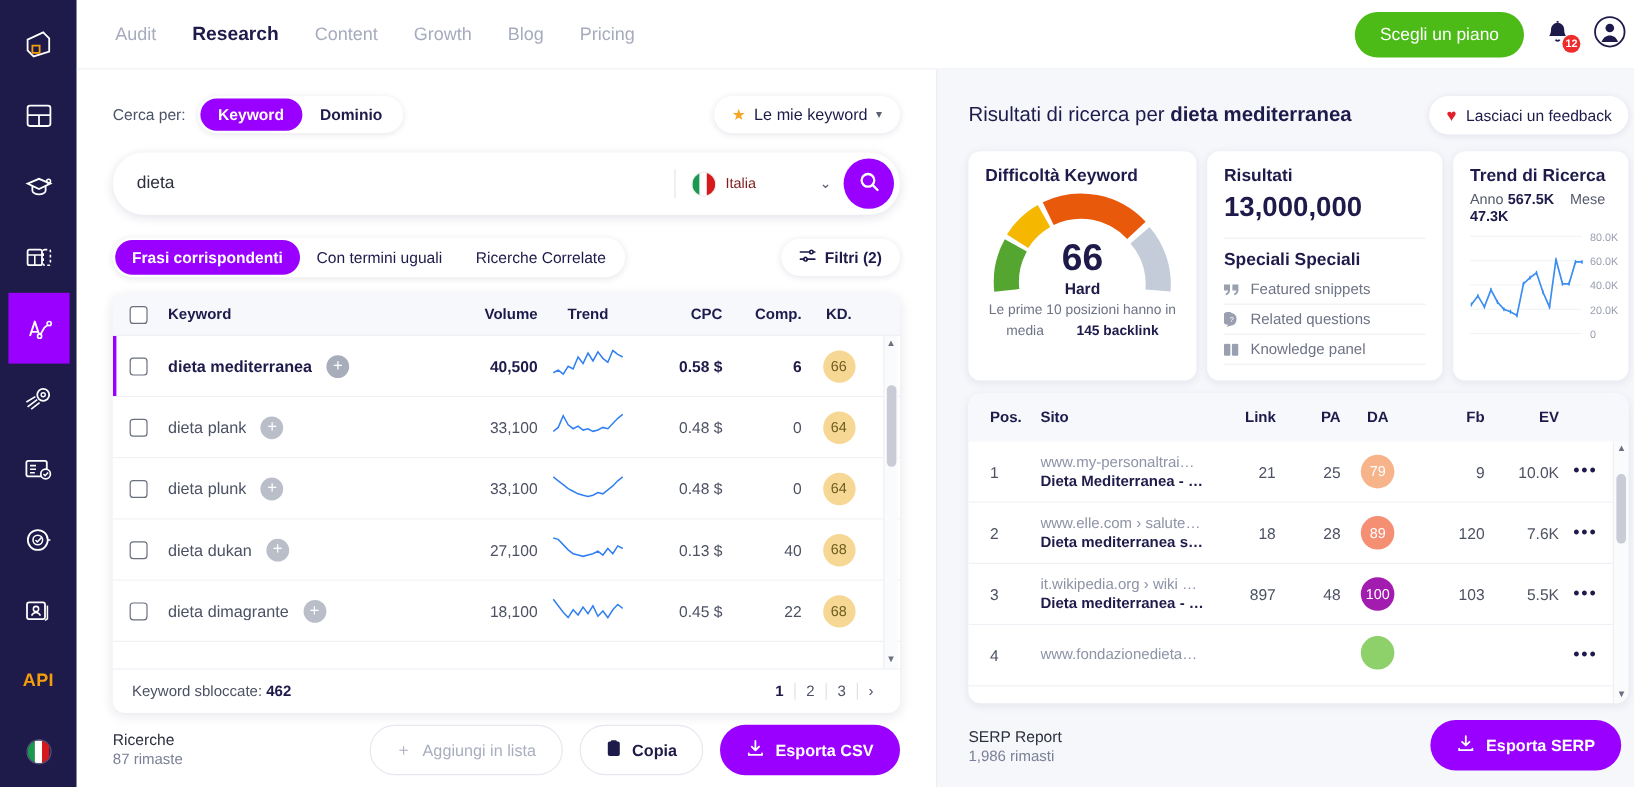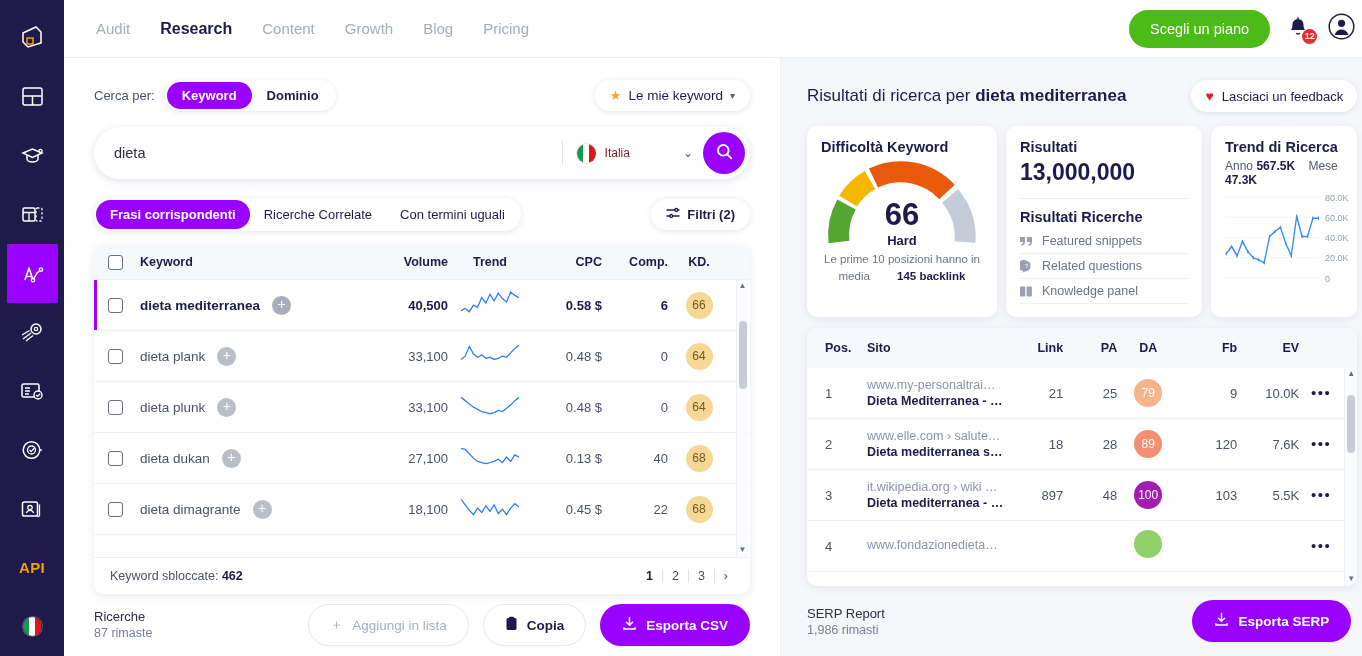--- a/index.html
+++ b/index.html
@@ -538,22 +538,22 @@
                   <circle cx="7.3" cy="7.3" r="5.3" stroke="#fff" stroke-width="1.9"></circle>
                   <path d="M11.3 11.3L15.3 15.3" stroke="#fff" stroke-width="1.9" stroke-linecap="round"></path>
                 </svg>
               </span>
             </button>
           </div>
 
           <div class="tabsrow">
             <div class="tabs">
               <button class="tab active">Frasi corrispondenti</button>
+              <button class="tab">Con termini uguali</button>
               <button class="tab">Ricerche Correlate</button>
-              <button class="tab">Con termini uguali</button>
             </div>
             <div class="filters-btn">
               <span>
                 <svg width="14" height="12" viewBox="0 0 14 12" fill="none">
                   <path d="M1 3h8M11.5 3H13M1 9h3M6.5 9H13" stroke="#1e1b4b" stroke-width="1.4" stroke-linecap="round"></path>
                   <circle cx="10.2" cy="3" r="1.5" stroke="#1e1b4b" stroke-width="1.3"></circle>
                   <circle cx="5.2" cy="9" r="1.5" stroke="#1e1b4b" stroke-width="1.3"></circle>
                 </svg>
               </span>
               <span>Filtri (2)</span>
@@ -752,21 +752,21 @@
               </div>
               <div class="kd-note">
                 <span>Le prime 10 posizioni hanno in media </span><b>145 backlink</b>
               </div>
             </div>
 
             <div class="card card-res">
               <div class="card-h">Risultati</div>
               <div class="bignum">13,000,000</div>
               <div class="divider"></div>
-              <div class="card-h">Risultati Ricerche</div>
+              <div class="card-h">Speciali Speciali</div>
               <div class="sp-item">
                 <span class="sp-ic">
                   <svg width="13" height="11" viewBox="0 0 13 11" fill="#9aa0b0">
                       <path d="M0 1h5v5c0 2-1.5 3.6-3.5 4V8.4C2.6 8 3.2 7.2 3.3 6H0V1z"></path>
                       <path d="M7 1h5v5c0 2-1.5 3.6-3.5 4V8.4c1.1-.4 1.7-1.2 1.8-2.4H7V1z"></path>
                     </svg>
                 </span>
                 <span>Featured snippets</span>
               </div>
               <div class="sp-item">

